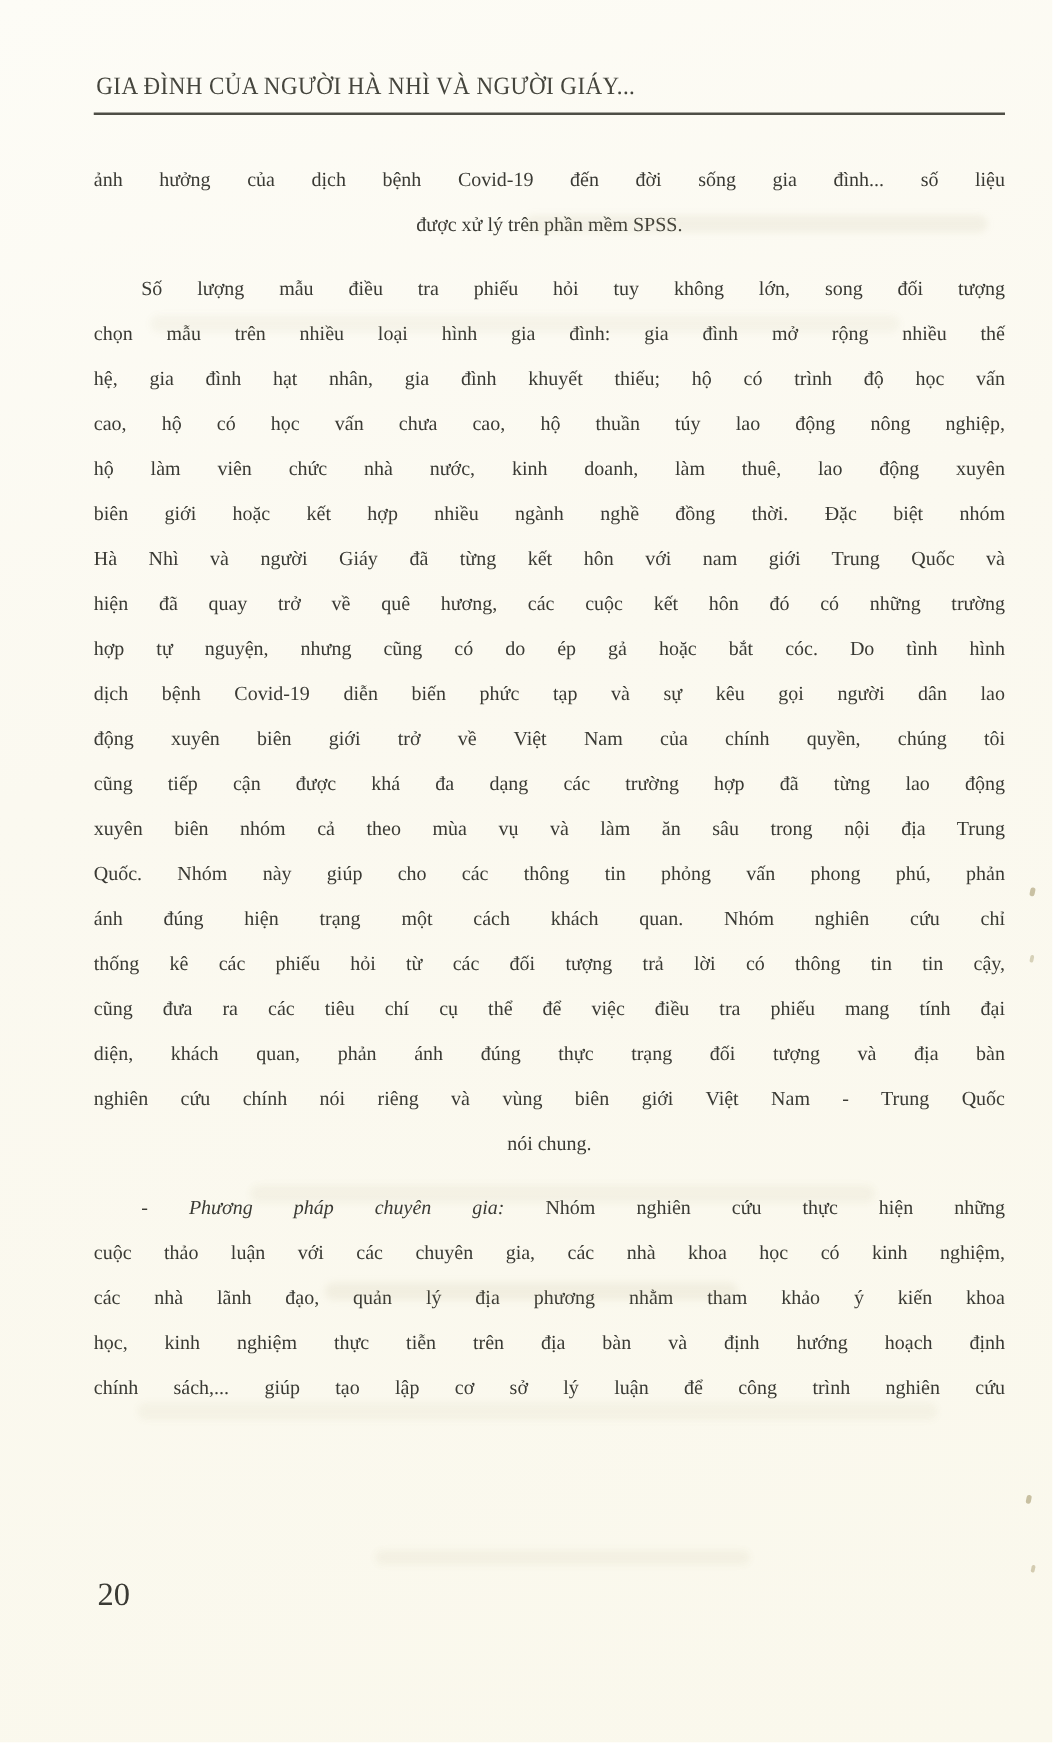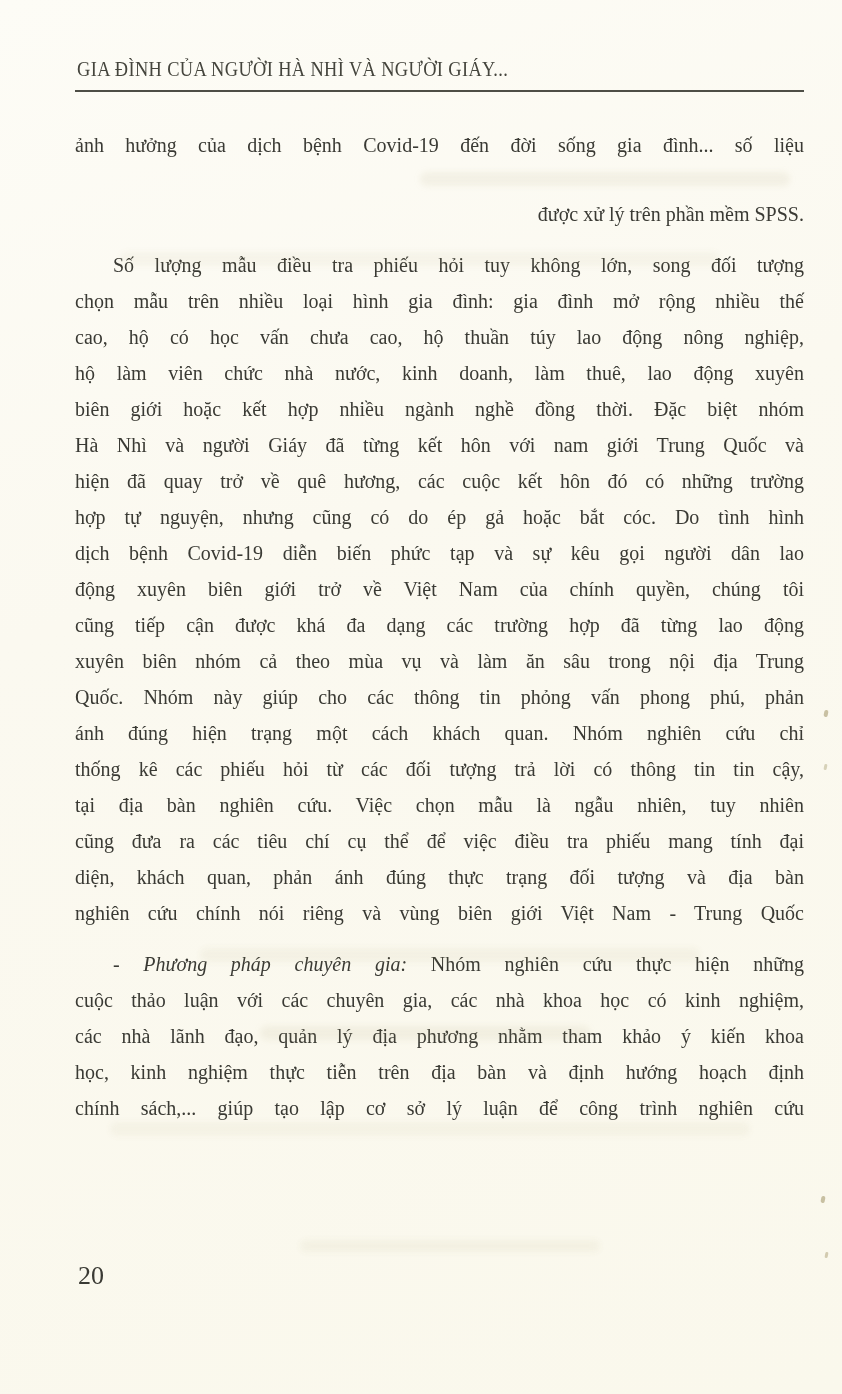--- a/index.html
+++ b/index.html
@@ -16,29 +16,29 @@
     font-size:20px;letter-spacing:.4px;color:#45453d;
     transform:scaleX(.92);transform-origin:left top;
     white-space:nowrap;
   }
   .head-rule{
     position:absolute;left:75px;top:90px;width:729px;height:2px;
     background:#4e4e46;
   }
   .body-text{
     position:absolute;left:75px;top:127px;width:729px;
-    font-size:20px;
+    font-size:16px;
   }
   .para + .para{margin-top:15px;}
   .line{
     height:36px;line-height:36px;
     white-space:nowrap;
   }
   .line.just{text-align:justify;text-align-last:justify;white-space:normal;}
-  .line.left{text-align:right;margin-top:33px;}
+  .line.left{text-align:center;}
   .line.indent{padding-left:38px;}
   .line i{font-style:italic;}
   .page-number{
     position:absolute;left:78px;top:1258px;
     font-size:26px;line-height:36px;color:#3a3a34;
   }
   .bleed{
     position:absolute;height:14px;border-radius:7px;
     background:rgba(168,158,110,.10);
     filter:blur(3px);
@@ -57,37 +57,38 @@
   <div class="head-rule"></div>
 
   <div class="body-text">
       <div class="para">
         <div class="line just">ảnh hưởng của dịch bệnh Covid-19 đến đời sống gia đình... số liệu</div>
         <div class="line left">được xử lý trên phần mềm SPSS.</div>
       </div>
       <div class="para">
         <div class="line just indent">Số lượng mẫu điều tra phiếu hỏi tuy không lớn, song đối tượng</div>
         <div class="line just">chọn mẫu trên nhiều loại hình gia đình: gia đình mở rộng nhiều thế</div>
+        <div class="line just">hệ, gia đình hạt nhân, gia đình khuyết thiếu; hộ có trình độ học vấn</div>
         <div class="line just">cao, hộ có học vấn chưa cao, hộ thuần túy lao động nông nghiệp,</div>
         <div class="line just">hộ làm viên chức nhà nước, kinh doanh, làm thuê, lao động xuyên</div>
         <div class="line just">biên giới hoặc kết hợp nhiều ngành nghề đồng thời. Đặc biệt nhóm</div>
         <div class="line just">Hà Nhì và người Giáy đã từng kết hôn với nam giới Trung Quốc và</div>
         <div class="line just">hiện đã quay trở về quê hương, các cuộc kết hôn đó có những trường</div>
         <div class="line just">hợp tự nguyện, nhưng cũng có do ép gả hoặc bắt cóc. Do tình hình</div>
         <div class="line just">dịch bệnh Covid-19 diễn biến phức tạp và sự kêu gọi người dân lao</div>
         <div class="line just">động xuyên biên giới trở về Việt Nam của chính quyền, chúng tôi</div>
         <div class="line just">cũng tiếp cận được khá đa dạng các trường hợp đã từng lao động</div>
         <div class="line just">xuyên biên nhóm cả theo mùa vụ và làm ăn sâu trong nội địa Trung</div>
         <div class="line just">Quốc. Nhóm này giúp cho các thông tin phỏng vấn phong phú, phản</div>
         <div class="line just">ánh đúng hiện trạng một cách khách quan. Nhóm nghiên cứu chỉ</div>
         <div class="line just">thống kê các phiếu hỏi từ các đối tượng trả lời có thông tin tin cậy,</div>
-        <div class="line just">tại địa bàn nghiên cứu. Việc chọn mẫu là ngẫu nhiên, tuy nhiên</div>
         <div class="line just">cũng đưa ra các tiêu chí cụ thể để việc điều tra phiếu mang tính đại</div>
         <div class="line just">diện, khách quan, phản ánh đúng thực trạng đối tượng và địa bàn</div>
         <div class="line just">nghiên cứu chính nói riêng và vùng biên giới Việt Nam - Trung Quốc</div>
+        <div class="line left">nói chung.</div>
       </div>
       <div class="para">
         <div class="line just indent">- <i>Phương pháp chuyên gia:</i> Nhóm nghiên cứu thực hiện những</div>
         <div class="line just">cuộc thảo luận với các chuyên gia, các nhà khoa học có kinh nghiệm,</div>
         <div class="line just">các nhà lãnh đạo, quản lý địa phương nhằm tham khảo ý kiến khoa</div>
         <div class="line just">học, kinh nghiệm thực tiễn trên địa bàn và định hướng hoạch định</div>
         <div class="line just">chính sách,... giúp tạo lập cơ sở lý luận để công trình nghiên cứu</div>
       </div>
     </div>
 

